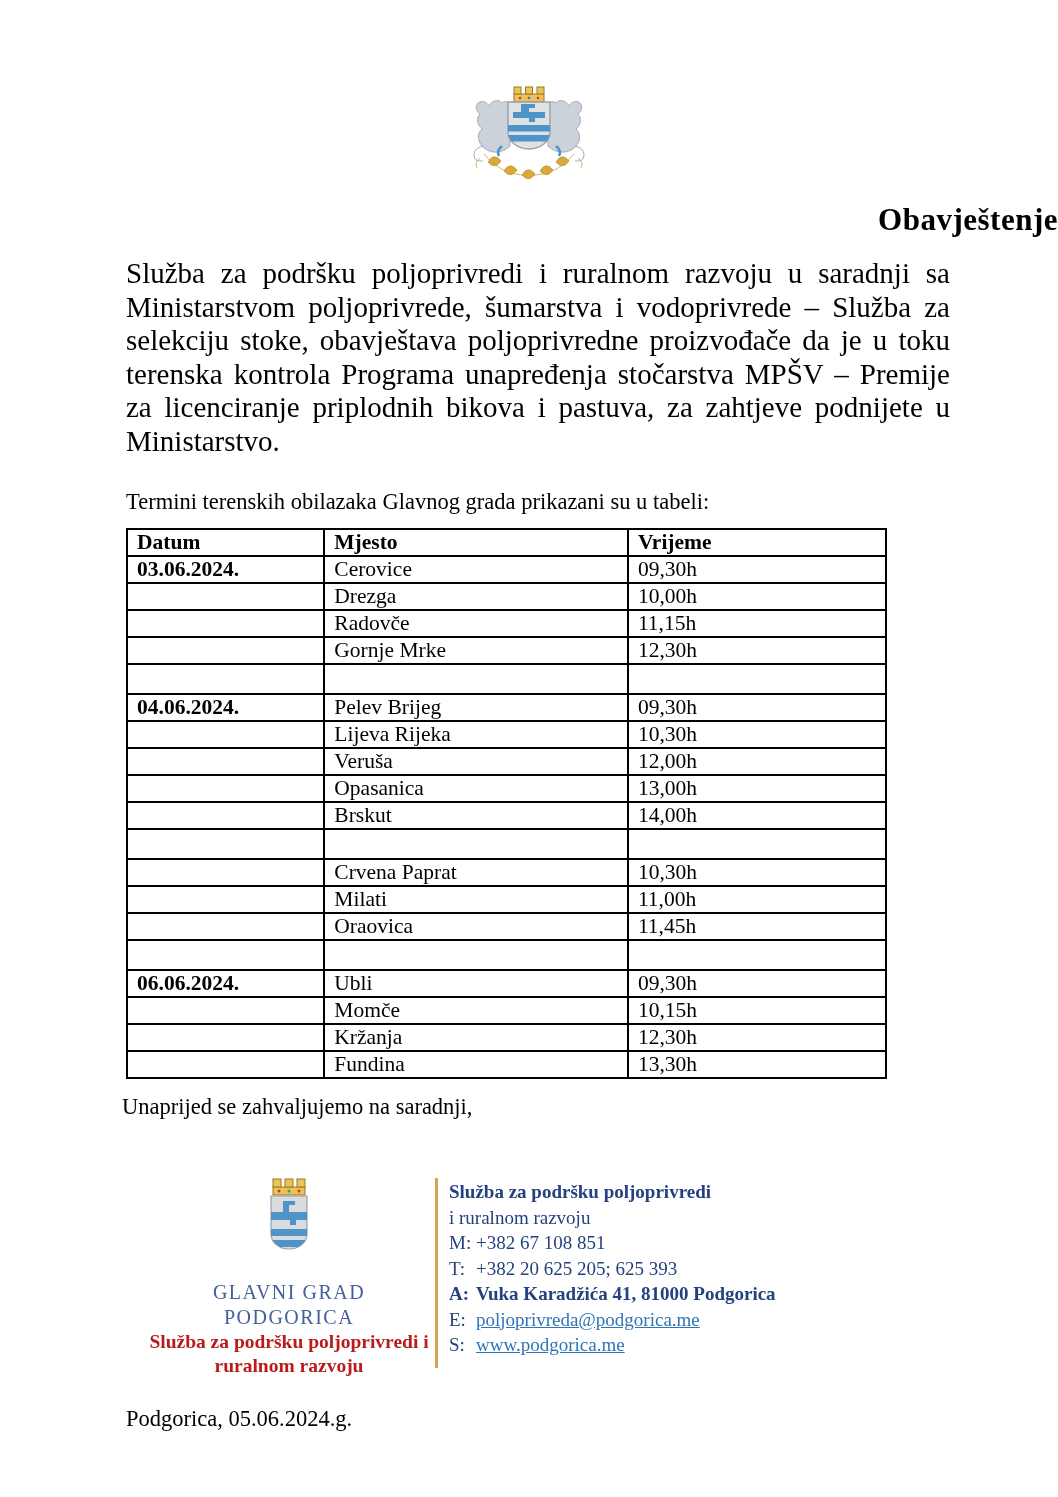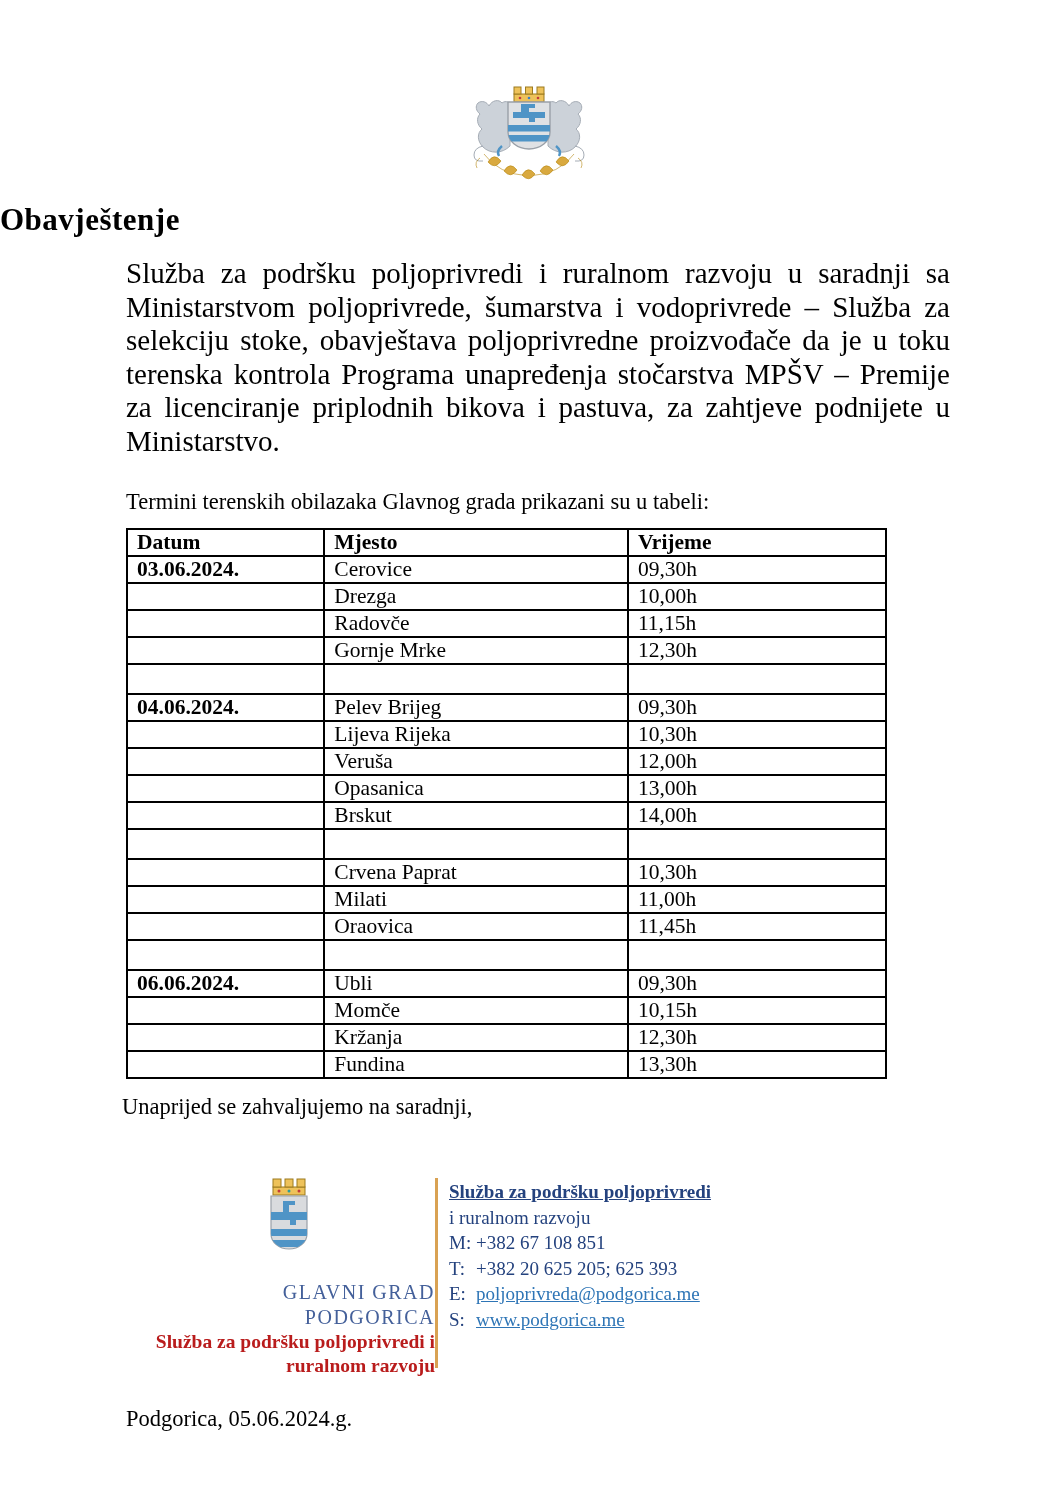--- a/index.html
+++ b/index.html
@@ -8,21 +8,21 @@
     width:1058px;height:1497px;
     background:#ffffff;
     overflow:hidden;
     font-family:"Liberation Serif", serif;
     color:#000000;
   }
   
   .logo-wrap{padding-top:84px;display:flex;justify-content:center;}
   .doc-title{
     margin-top:12px;
-    text-align:left;
+    text-align:right;
     font-size:31px;
     font-weight:bold;
     letter-spacing:0.5px;
   }
   .content{margin-left:126px;margin-right:108px;}
   .intro{
     margin-top:19px;
     font-size:29px;
     line-height:33.5px;
     text-align:justify;
@@ -59,21 +59,21 @@
   .closing{
     position:absolute;top:1094px;left:122px;
     font-size:22.5px;
   }
   .footer{
     position:absolute;top:1176px;left:0;width:100%;
   }
   .footer-inner{display:flex;margin-left:143px;}
   .footer-left{
     width:292px;
-    text-align:right;
+    text-align:center;
     color:#44609A;
   }
   .footer-left .shield{display:block;margin:0 auto;}
   .org-line{
     font-size:20px;
     letter-spacing:1.5px;
     line-height:25px;
     color:#44609A;
   }
   .dept-line{
@@ -87,21 +87,21 @@
     background:#D9A253;
     margin-top:2px;
   }
   .footer-right{
     margin-left:11px;
     padding-top:3px;
     font-size:19px;
     line-height:25.5px;
     color:#24427E;
   }
-  .footer-right .b{font-weight:bold;text-decoration:underline;}
+  .footer-right .b{font-weight:bold;}
   .contact-label{display:inline-block;min-width:27px;}
   .link{
     color:#2E75B6;
     text-decoration:underline;
     cursor:pointer;
     text-align:right;
   }
   .date-line{
     position:absolute;top:1406px;left:126px;
     font-size:22.5px;
@@ -327,20 +327,23 @@
 
       <div class="footer-right">
         <div class="b">Služba za podršku poljoprivredi</div>
         <div>i ruralnom razvoju</div>
         <div>
           <span class="contact-label">M:</span><span>+382 67 108 851</span>
         </div>
         <div>
           <span class="contact-label">T:</span><span>+382 20 625 205; 625 393</span>
         </div>
+        <div class="b">
+          <span class="contact-label">A:</span><span>Vuka Karadžića 41, 81000 Podgorica</span>
+        </div>
         <div>
           <span class="contact-label">E:</span><span class="link">poljoprivreda@podgorica.me</span>
         </div>
         <div>
           <span class="contact-label">S:</span><span class="link">www.podgorica.me</span>
         </div>
       </div>
     </div>
   </div>
 

